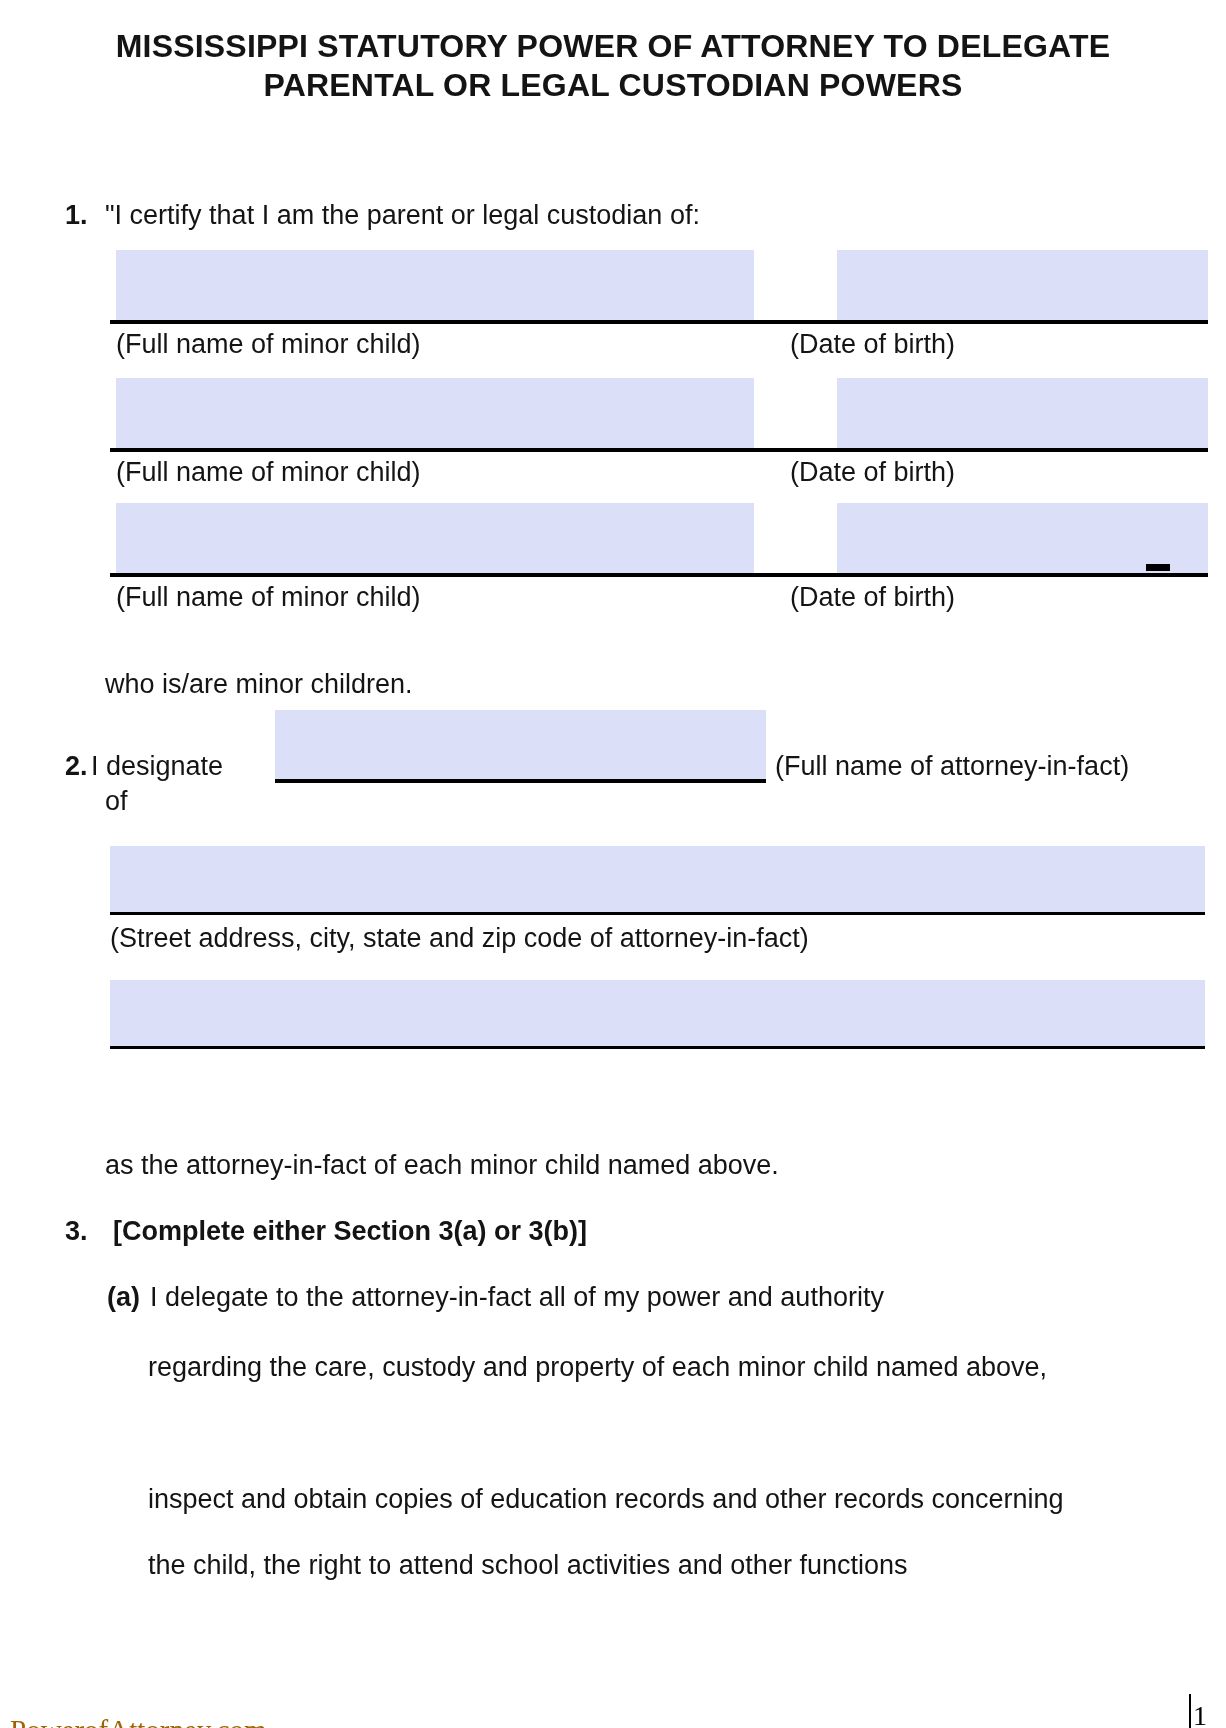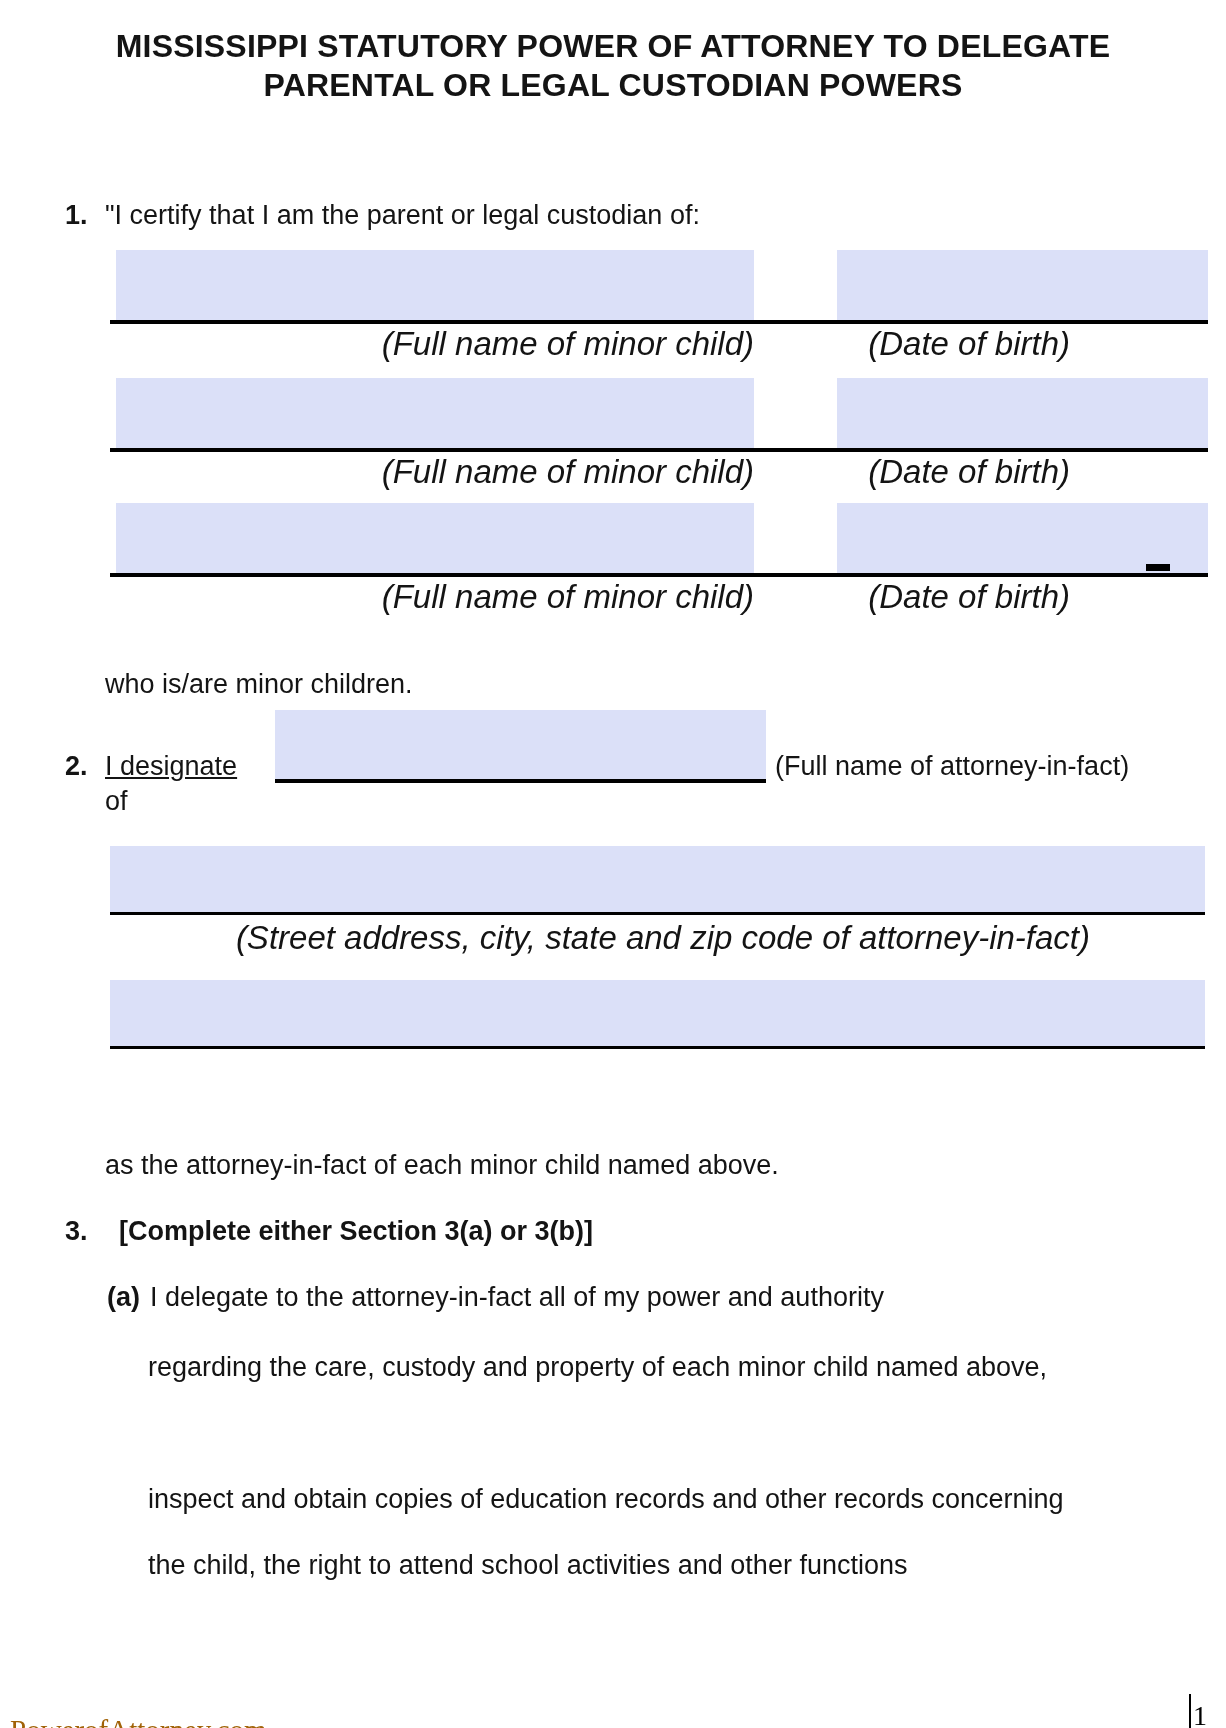--- a/index.html
+++ b/index.html
@@ -23,22 +23,22 @@
   .bold{font-weight:bold;}
   .field{
     background:var(--field-blue,#dbe0f8);
     border:none;outline:none;
     font:27px "Liberation Sans","DejaVu Sans",sans-serif;
     padding:0 6px;box-sizing:border-box;
     border-radius:0;
   }
   .rule{background:#000000;}
   .lbl{
-    font-style:italic;font-size:33px;line-height:30px;
-    text-align:right;white-space:nowrap;
+    font-size:27px;line-height:30px;
+    text-align:left;white-space:nowrap;
   }
   .footer-site{
     font-family:"Liberation Serif","DejaVu Serif",serif;
     font-size:29px;color:#a16207;
   }
   .footer-page{
     font-family:"Liberation Serif","DejaVu Serif",serif;
     font-size:28px;color:#000;
   }
 </style>
@@ -72,35 +72,35 @@
   <div class="abs rule" style="left:110px;top:549px;width:1098px;height:4px;"></div>
   <div class="abs rule" style="left:1146px;top:540px;width:24px;height:7px;"></div>
   <div class="abs lbl" style="left:116px;top:558px;width:638px;">(Full name of minor child)</div>
   <div class="abs lbl" style="left:790px;top:558px;width:280px;">(Date of birth)</div>
 
   <span class="abs body-text" style="left:105px;top:645px;">who is/are minor children.</span>
 
   <input type="text" class="abs field" style="left: 275px; top: 686px; width: 491px; height: 69px;">
   <div class="abs rule" style="left:275px;top:755px;width:491px;height:4px;"></div>
   <span class="abs body-text bold" style="left:65px;top:727px;">2.</span>
-  <span class="abs body-text" style="left:105px;top:727px;text-decoration:underline;">I designate</span>
+  <span class="abs body-text" style="left:91px;top:727px;">I designate</span>
   <span class="abs body-text" style="left:775px;top:727px;">(Full name of attorney-in-fact)</span>
   <span class="abs body-text" style="left:105px;top:762px;">of</span>
 
   <input type="text" class="abs field" style="left: 110px; top: 822px; width: 1095px; height: 66px;">
   <div class="abs rule" style="left:110px;top:888px;width:1095px;height:3px;"></div>
   <div class="abs lbl" style="left:110px;top:899px;width:980px;">(Street address, city, state and zip code of attorney-in-fact)</div>
 
   <input type="text" class="abs field" style="left: 110px; top: 956px; width: 1095px; height: 66px;">
   <div class="abs rule" style="left:110px;top:1022px;width:1095px;height:3px;"></div>
 
   <span class="abs body-text" style="left:105px;top:1126px;">as the attorney-in-fact of each minor child named above.</span>
 
   <span class="abs body-text bold" style="left:65px;top:1192px;">3.</span>
-  <span class="abs body-text bold" style="left:119px;top:1192px;">[Complete either Section 3(a) or 3(b)]</span>
+  <span class="abs body-text bold" style="left:113px;top:1192px;">[Complete either Section 3(a) or 3(b)]</span>
 
   <span class="abs body-text bold" style="left:107px;top:1258px;">(a)</span>
   <span class="abs body-text" style="left:150px;top:1258px;">I delegate to the attorney-in-fact all of my power and authority</span>
 
   <span class="abs body-text" style="left:148px;top:1328px;">regarding the care, custody and property of each minor child named above,</span>
   <span class="abs body-text" style="left:148px;top:1526px;">the child, the right to attend school activities and other functions</span>
   <span class="abs body-text" style="left:148px;top:1460px;">inspect and obtain copies of education records and other records concerning</span>
 
   <span class="abs footer-site" style="left:10px;top:1690px;">PowerofAttorney.com</span>
   <div class="abs" style="left:1189px;top:1670px;width:2px;height:44px;background:#000;"></div>

